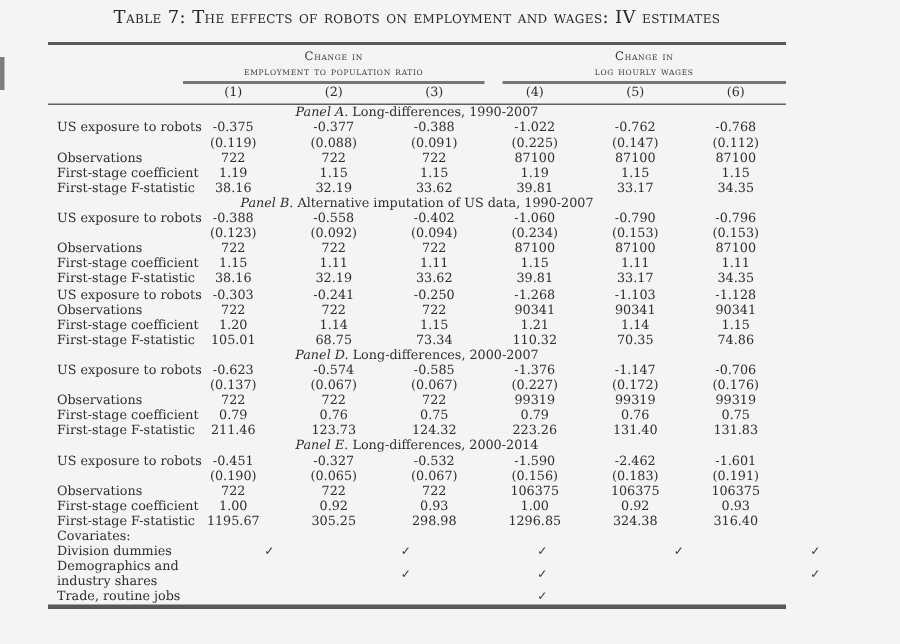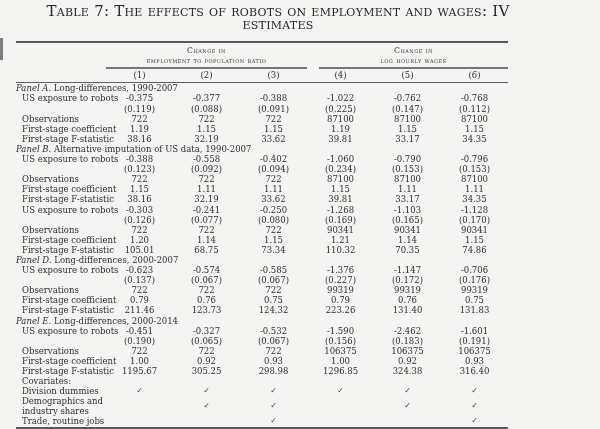--- a/index.html
+++ b/index.html
@@ -8,38 +8,38 @@
     background:#f4f4f2;color:#2e2e2e;
     font-family:"DejaVu Serif","Liberation Serif",serif;
   }
   .page{position:relative;width:600px;height:429px;}
   .scan-artifact{
     position:absolute;left:0;top:33px;width:3px;height:22px;
     background:#3f3f3f;opacity:.65;filter:blur(.4px);
   }
   .title{
     width:492px;margin:5px 0 10px 32px;text-align:center;
-    font-variant:small-caps;font-size:15px;line-height:13px;letter-spacing:.25px;
+    font-variant:small-caps;font-size:12px;line-height:13px;letter-spacing:.25px;
     color:#262626;
   }
-  .tbl{margin-left:16px;width:492px;font-size:8.5px;}
+  .tbl{margin-left:32px;width:492px;font-size:8.5px;}
   .rule{background:#585858;}
   .rule.top,.rule.bottom{height:2.4px;}
   .rule.mid{height:1.8px;background:#606060;}
   .hdr{display:grid;grid-template-columns:90px 201px 12px 189px;padding-top:3px;}
   .grp{text-align:center;font-variant:small-caps;font-size:7.8px;
        letter-spacing:.45px;line-height:9.5px;color:#3a3a3a;}
   .cmid{height:1.2px;background:#767676;margin-top:2px;}
   .row{display:grid;grid-template-columns:90px repeat(6,67px);line-height:10.1px;}
   .colnums{line-height:13px;}
   .lbl{text-align:left;padding-left:6px;white-space:nowrap;}
   .val{text-align:center;}
-  .panel-title{text-align:left;line-height:10.1px;}
+  .panel-title{text-align:center;line-height:10.1px;}
   .panel-title .it{font-style:italic;}
-  .row.cov{align-items:center;}
+  .row.cov{align-items:center;gap:24px;}
   .chk{font-size:8px;color:#3a3a3a;}
 </style>
 </head>
 <body>
 
 <div class="page">
   <div class="scan-artifact"></div>
 
   <div class="title">Table 7: The effects of robots on employment and wages: IV estimates</div>
 
@@ -169,29 +169,20 @@
         <div class="row">
           <div class="lbl">US exposure to robots</div>
           <div class="val">-0.303</div>
           <div class="val">-0.241</div>
           <div class="val">-0.250</div>
           <div class="val">-1.268</div>
           <div class="val">-1.103</div>
           <div class="val">-1.128</div>
         </div>
         <div class="row">
-          <div class="lbl"></div>
-          <div class="val">(0.126)</div>
-          <div class="val">(0.077)</div>
-          <div class="val">(0.080)</div>
-          <div class="val">(0.169)</div>
-          <div class="val">(0.165)</div>
-          <div class="val">(0.170)</div>
-        </div>
-        <div class="row">
           <div class="lbl">Observations</div>
           <div class="val">722</div>
           <div class="val">722</div>
           <div class="val">722</div>
           <div class="val">90341</div>
           <div class="val">90341</div>
           <div class="val">90341</div>
         </div>
         <div class="row">
           <div class="lbl">First-stage coefficient</div>

